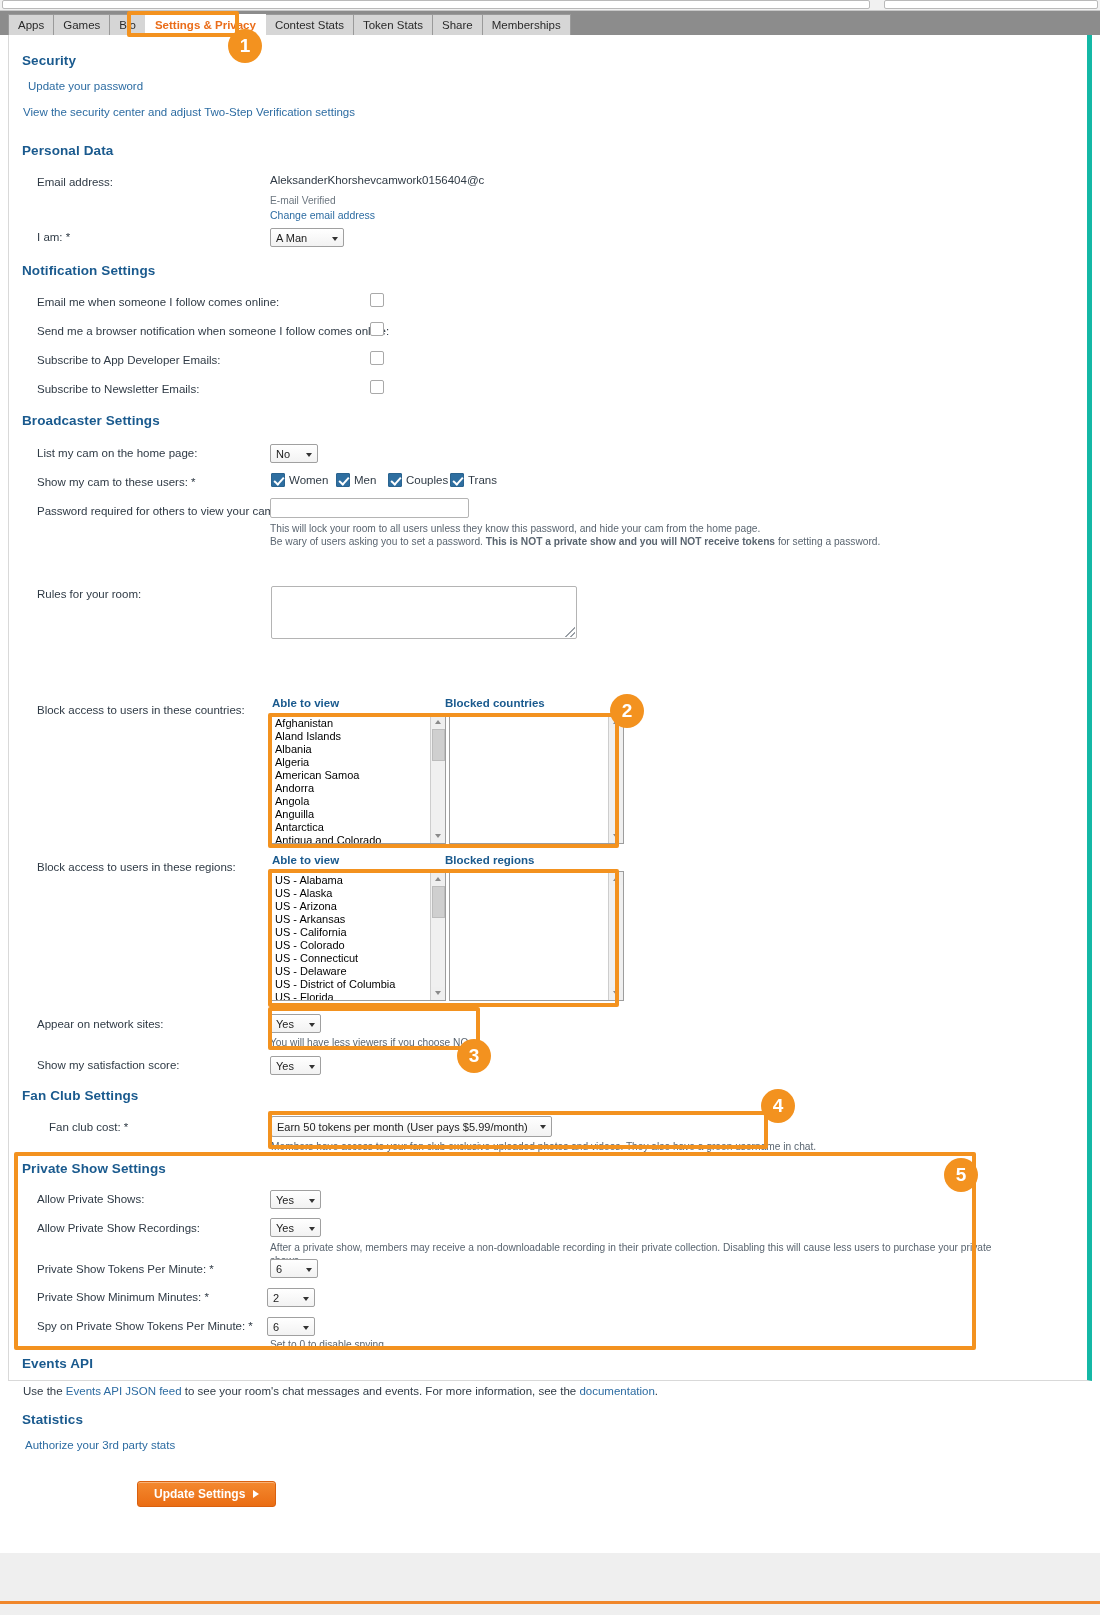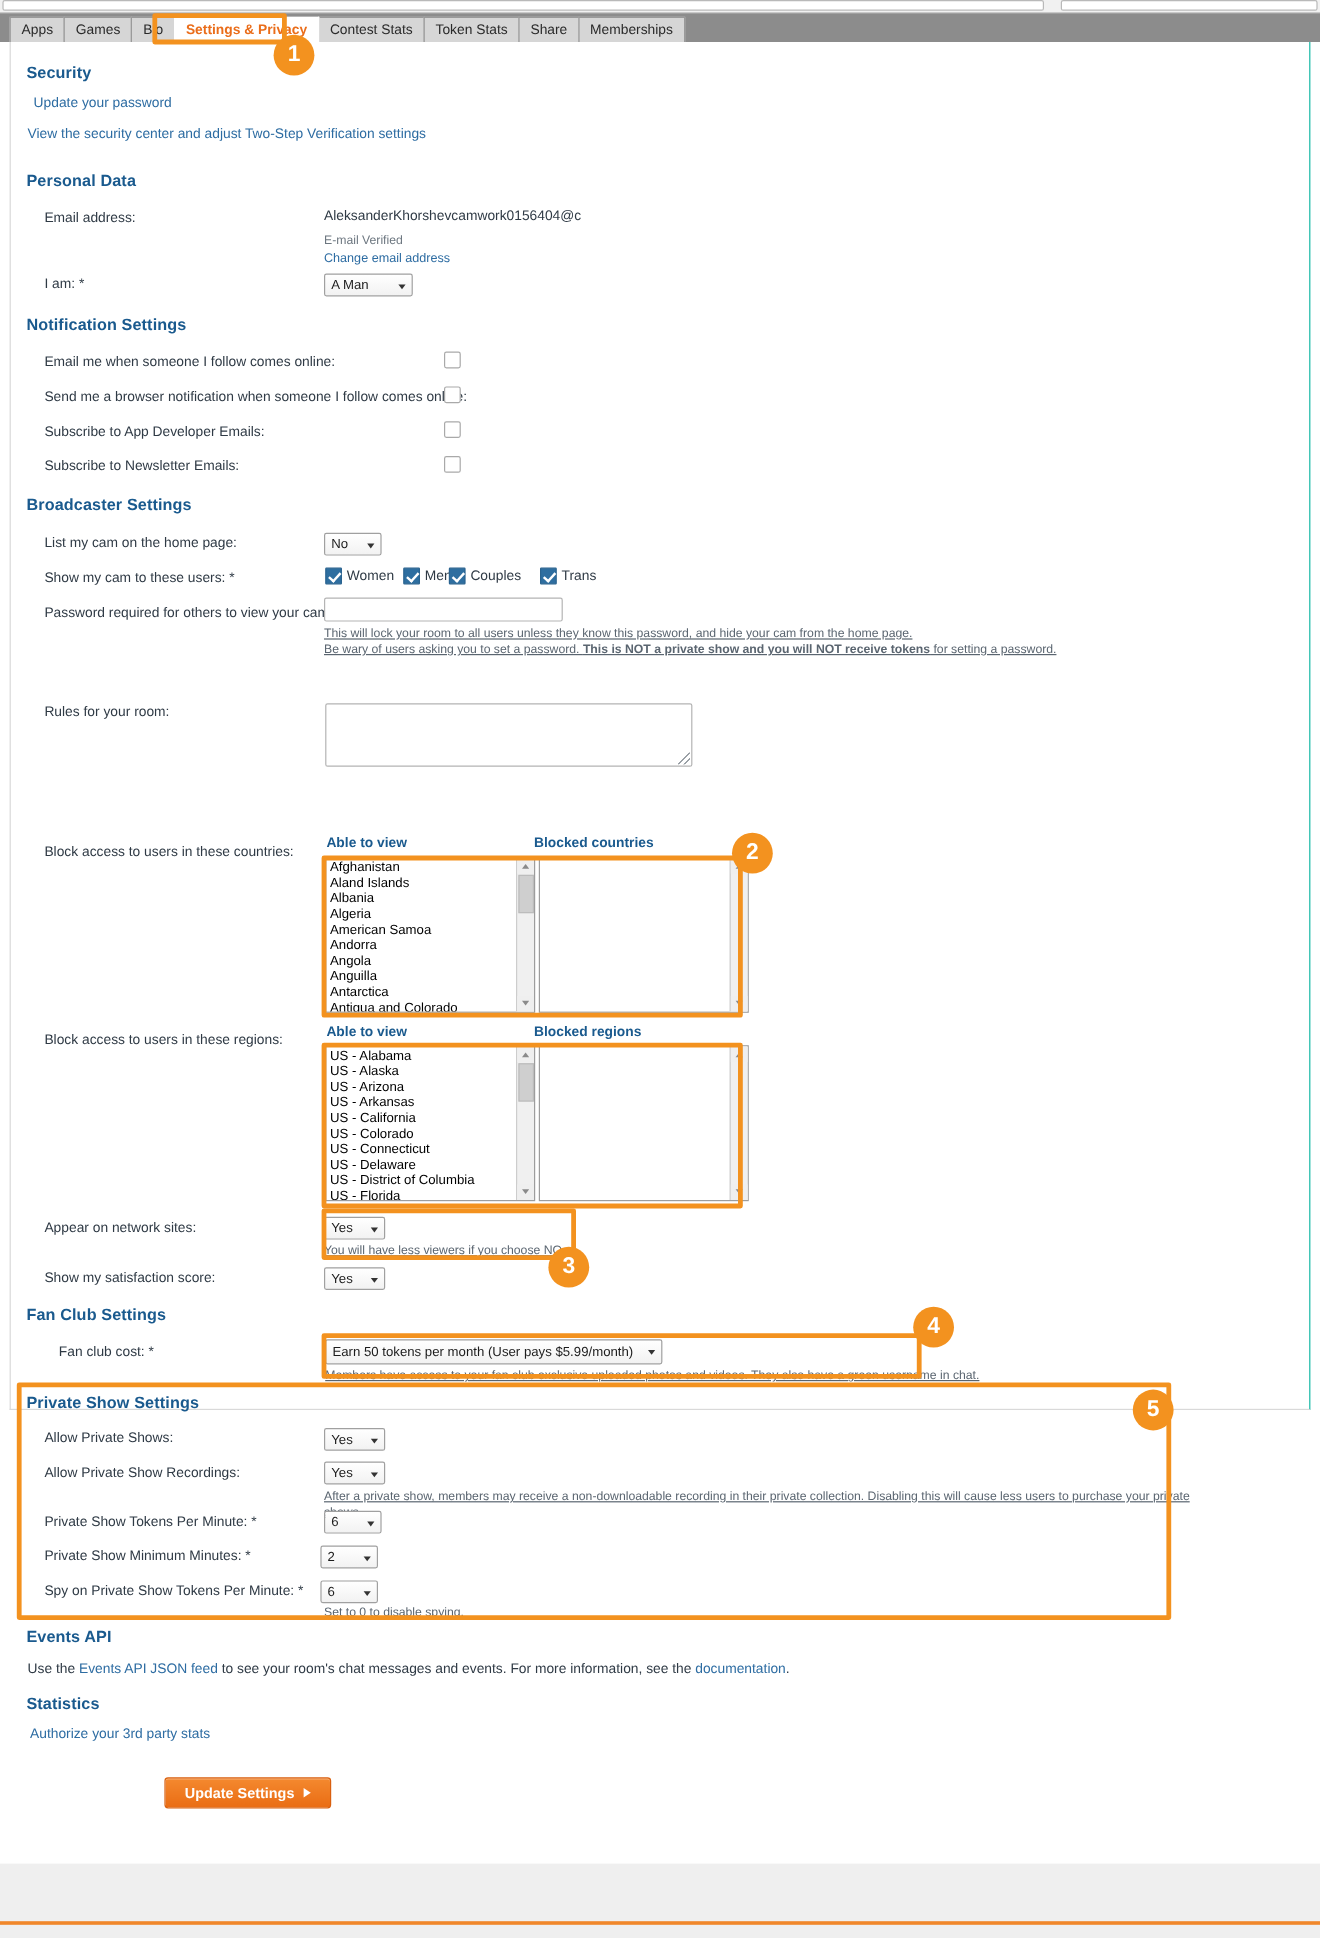--- a/index.html
+++ b/index.html
@@ -52,24 +52,24 @@
   }
   .tab.active {
     background: #ffffff; color: #ea6d1a; font-weight: bold;
     border-color: #ffffff;
     position: relative; z-index: 3;
   }
 
   
   .content {
     position: absolute; left: 8px; top: 35px;
-    width: 1084px; height: 1140px;
+    width: 1084px; height: 1346px;
     background: #ffffff;
     border-left: 1px solid #d9d9d9;
-    border-right: 1px solid #14b8a6;
+    border-right: 5px solid #14b8a6;
     border-bottom: 1px solid #d9d9d9;
   }
   .bottom-strip {
     position: absolute; left: 0; top: 1553px; width: 1100px; height: 62px;
     background: #efefef;
   }
   .bottom-line {
     position: absolute; left: 0; top: 1601px; width: 1100px; height: 3px;
     background: #f0872b;
   }
@@ -90,21 +90,21 @@
     position: absolute;
     font-size: 11.5px; color: #2f3a45;
   }
   .link {
     position: absolute;
     font-size: 11.5px; color: #2d6ca2; cursor: pointer;
   }
   .ilink { color: #2d6ca2; cursor: pointer; }
   .note {
     position: absolute;
-    font-size: 10.2px; color: #5a6570; line-height: 13px; text-decoration: underline;
+    font-size: 10.2px; color: #5a6570; line-height: 13px;
   }
   .val {
     position: absolute;
     font-size: 11.5px; color: #2f3a45;
   }
   .small-grey {
     position: absolute; font-size: 10.2px; color: #6d7780;
   }
 
   
@@ -300,21 +300,21 @@
 
     <div class="lbl" style="left:28px; top:441px;">Show my cam to these users: *</div>
     <div class="cbrow" style="left:262px; top:438px;">
       <span class="cbx"></span>
       <span>Women</span>
     </div>
     <div class="cbrow" style="left:327px; top:438px;">
       <span class="cbx"></span>
       <span>Men</span>
     </div>
-    <div class="cbrow" style="left:365px; top:438px;">
+    <div class="cbrow" style="left:379px; top:438px;">
       <span class="cbx"></span>
       <span>Couples</span>
     </div>
     <div class="cbrow" style="left:441px; top:438px;">
       <span class="cbx"></span>
       <span>Trans</span>
     </div>
 
     <div class="lbl" style="left:28px; top:470px;">Password required for others to view your cam:</div>
     <div class="txtin" style="left:261px; top:463px; width:199px; height:20px;"></div>

